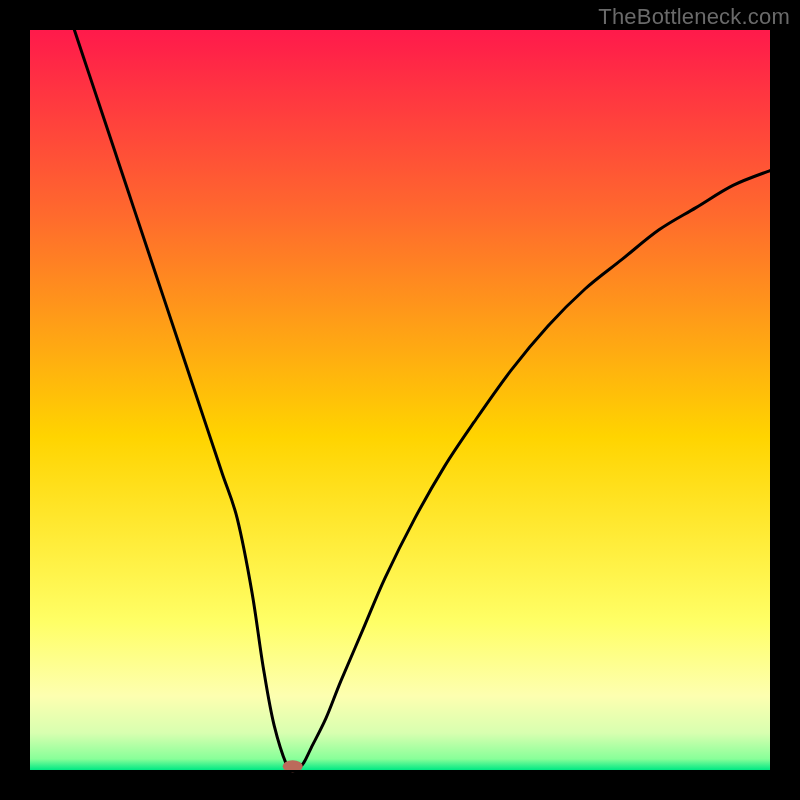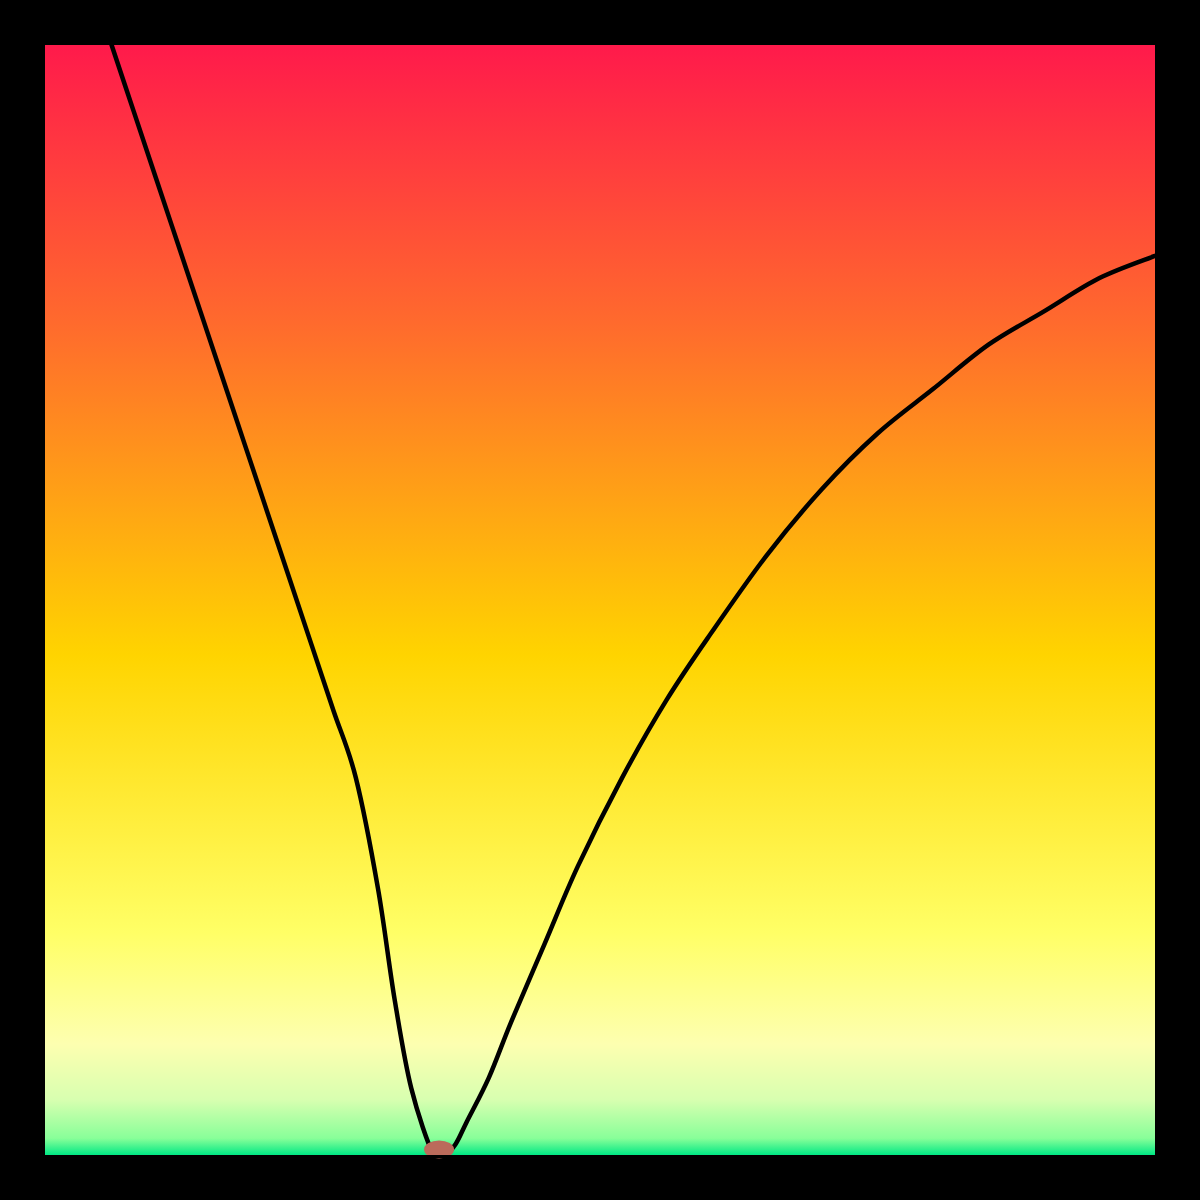--- a/index.html
+++ b/index.html
@@ -30,20 +30,21 @@
   }
   svg {
     position: absolute;
     top: 0; left: 0;
   }
 </style>
 </head>
 <body>
 
 <div class="frame">
+  <div class="watermark">TheBottleneck.com</div>
   <svg id="chart-svg" width="800" height="800" viewBox="0 0 800 800">
       <defs>
         <linearGradient id="bg-grad" x1="0" y1="0" x2="0" y2="1">
           <stop offset="0%" stop-color="#ff1a4b"></stop>
           <stop offset="25%" stop-color="#ff6a2d"></stop>
           <stop offset="55.00000000000001%" stop-color="#ffd400"></stop>
           <stop offset="80%" stop-color="#ffff66"></stop>
           <stop offset="90%" stop-color="#fdffb0"></stop>
           <stop offset="95%" stop-color="#d8ffb0"></stop>
           <stop offset="98.5%" stop-color="#88ff99"></stop>

